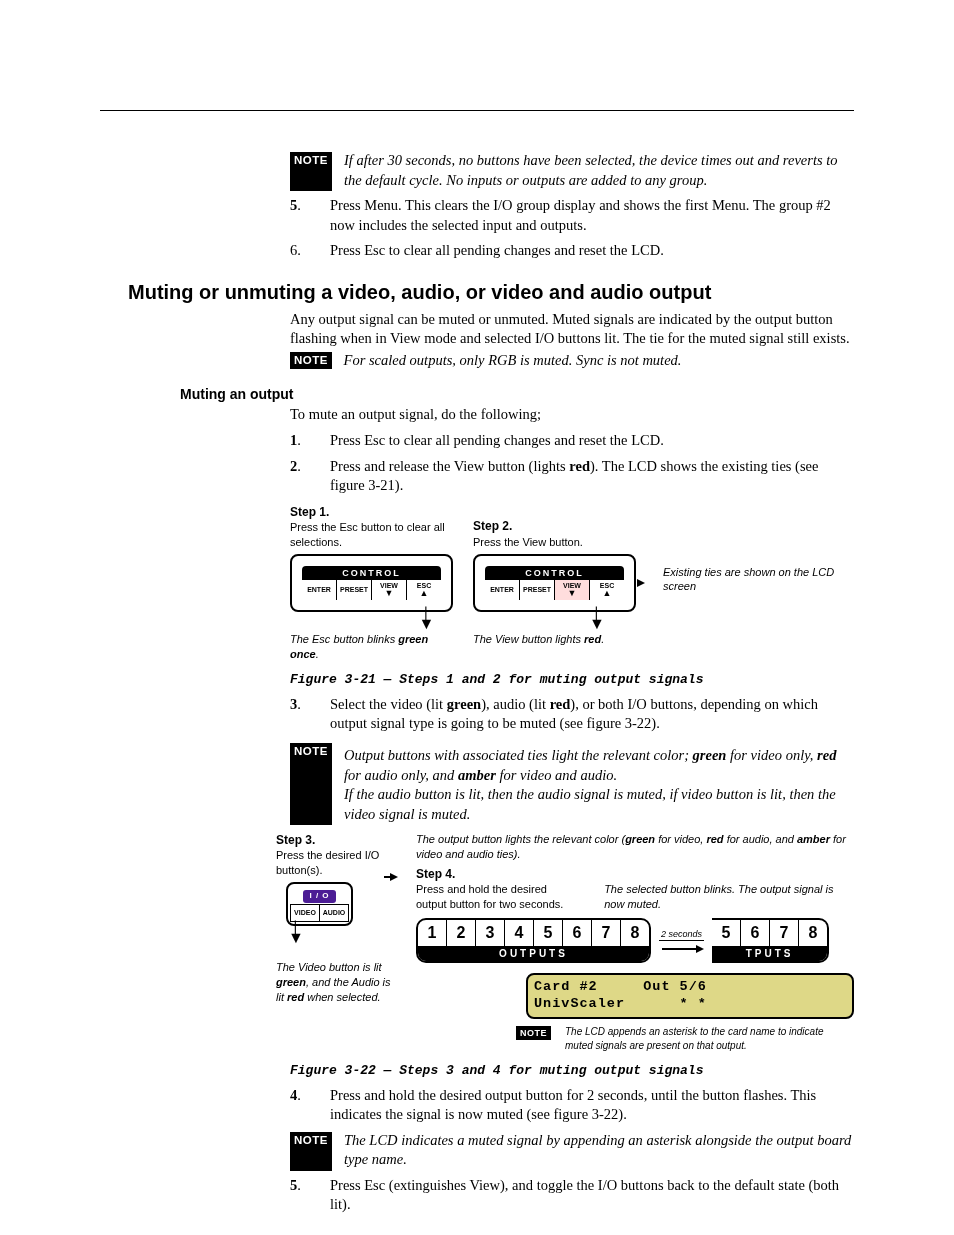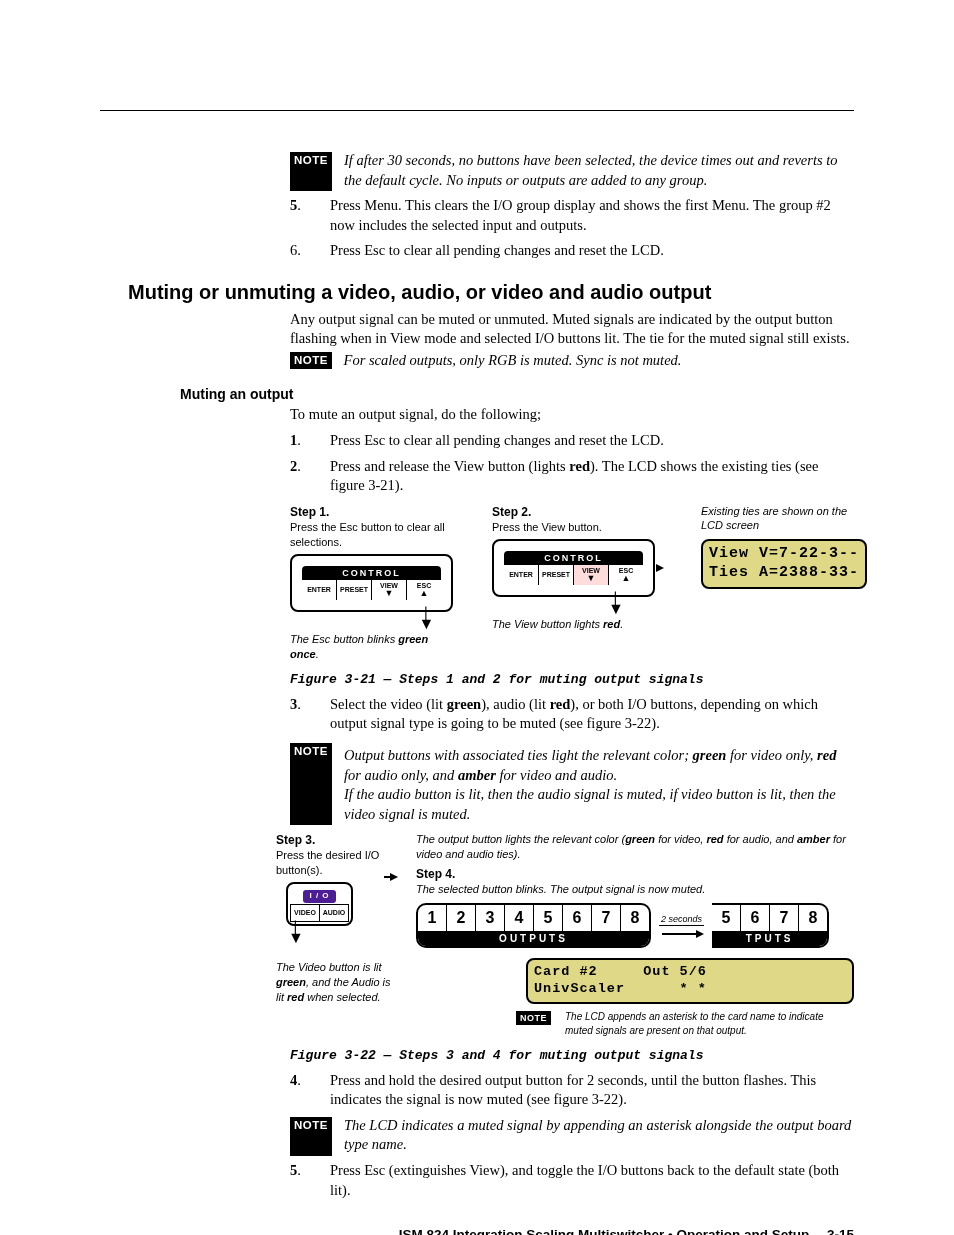--- a/index.html
+++ b/index.html
@@ -48,21 +48,21 @@
     font-weight: bold;
     font-size: 14px;
     margin: 14px 0 2px 80px;
   }
   .body-para { margin-left: 190px; margin-top: 2px; margin-bottom: 2px;}
   .fig-area {
     margin: 8px 0 4px 190px;
     font-family: Arial, Helvetica, sans-serif;
     font-size: 11px;
   }
-  .fig-cols { display: flex; gap: 39px; align-items: flex-start; }
+  .fig-cols { display: flex; gap: 20px; align-items: center; }
   .step-head { font-weight: bold; font-size: 12px; }
   .control-panel {
     border: 2px solid #000;
     border-radius: 8px;
     background: #fff;
     padding: 10px;
     display: inline-block;
   }
   .ctrl-label {
     background: #000; color: #fff; font-weight: bold; font-size: 9px;
@@ -256,22 +256,20 @@
         <span class="dash-arrow" style="width:14px"></span>
       </div>
       <div class="down-arrow-line" style="margin-left:78px">│<br>▼</div>
       <div class="small-ital" style="margin-top:4px">
         <span>The View button lights </span><b>red</b>.
       </div>
     </div>
 
     <div>
       <div class="small-ital" style="margin-bottom:6px">Existing ties are shown on the LCD screen</div>
-      <div class="lcd"><span>View V=7-22-3--</span>
-<span>Ties A=2388-33-</span></div>
     </div>
   </div>
 </div>
 <div class="fig-caption">Figure 3-21 — Steps 1 and 2 for muting output signals</div>
 
 <div class="indent-block num-list">
   <div class="num"><b>3</b>.</div>
   <div class="body">
     <span>Select the video (lit </span><b>green</b><span>), audio (lit </span><b>red</b><span>), or both I/O buttons, depending on which output signal type is going to be muted (see figure 3-22).</span>
   </div>
@@ -309,20 +307,21 @@
         <span>The Video button is lit </span><b>green</b><span>, and the Audio is lit </span><b>red</b><span> when selected.</span>
       </div>
     </div>
 
     <div style="flex:1">
       <div class="small-ital">
         <span>The output button lights the relevant color (</span><b>green</b><span> for video, </span><b>red</b><span> for audio, and </span><b>amber</b><span> for video and audio ties).</span>
       </div>
       <div class="step-head" style="margin-top:4px">Step 4.</div>
       <div style="display:flex; gap:24px">
+        <div style="width:190px">Press and hold the desired output button for two seconds.</div>
         <div class="small-ital">The selected button blinks. The output signal is now muted.</div>
       </div>
 
       <div style="display:flex; align-items:center; gap:8px; margin-top:6px">
 
         <div class="outputs-panel">
           <div class="outputs-row">
             <div class="out-btn">1</div>
             <div class="out-btn">2</div>
             <div class="out-btn">3</div>

